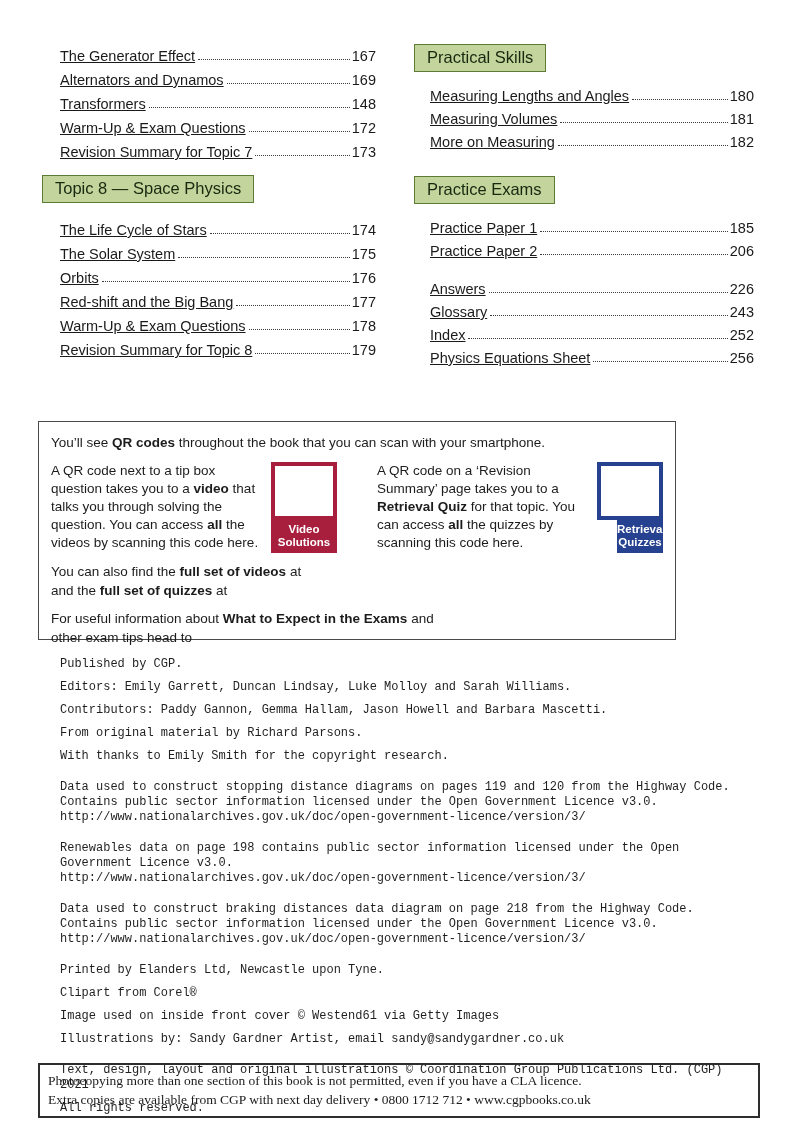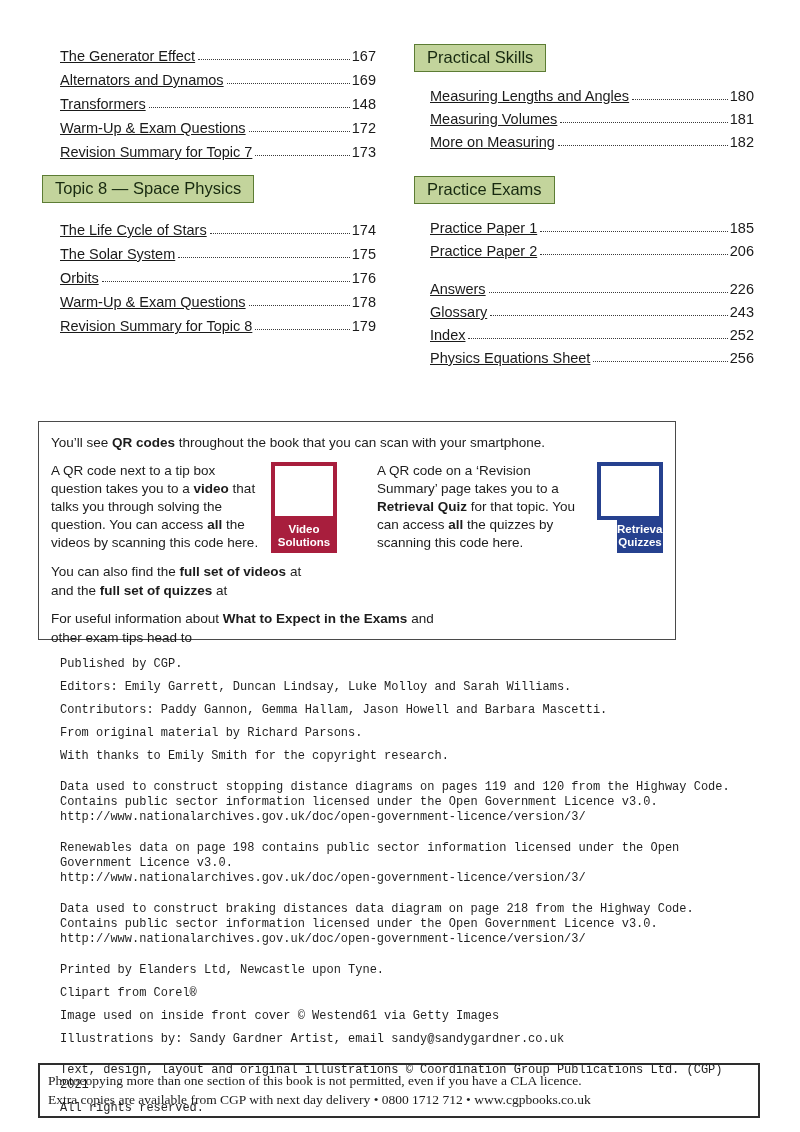--- a/index.html
+++ b/index.html
@@ -106,20 +106,25 @@
     </div>
     <div class="toc-row">
       <span class="toc-label">The Solar System</span>
       <span class="toc-dots"></span>
       <span class="toc-page">175</span>
     </div>
     <div class="toc-row">
       <span class="toc-label">Orbits</span>
       <span class="toc-dots"></span>
       <span class="toc-page">176</span>
+    </div>
+    <div class="toc-row">
+      <span class="toc-label">Red-shift and the Big Bang</span>
+      <span class="toc-dots"></span>
+      <span class="toc-page">177</span>
     </div>
     <div class="toc-row">
       <span class="toc-label">Warm-Up &amp; Exam Questions</span>
       <span class="toc-dots"></span>
       <span class="toc-page">178</span>
     </div>
     <div class="toc-row">
       <span class="toc-label">Revision Summary for Topic 8</span>
       <span class="toc-dots"></span>
       <span class="toc-page">179</span>

